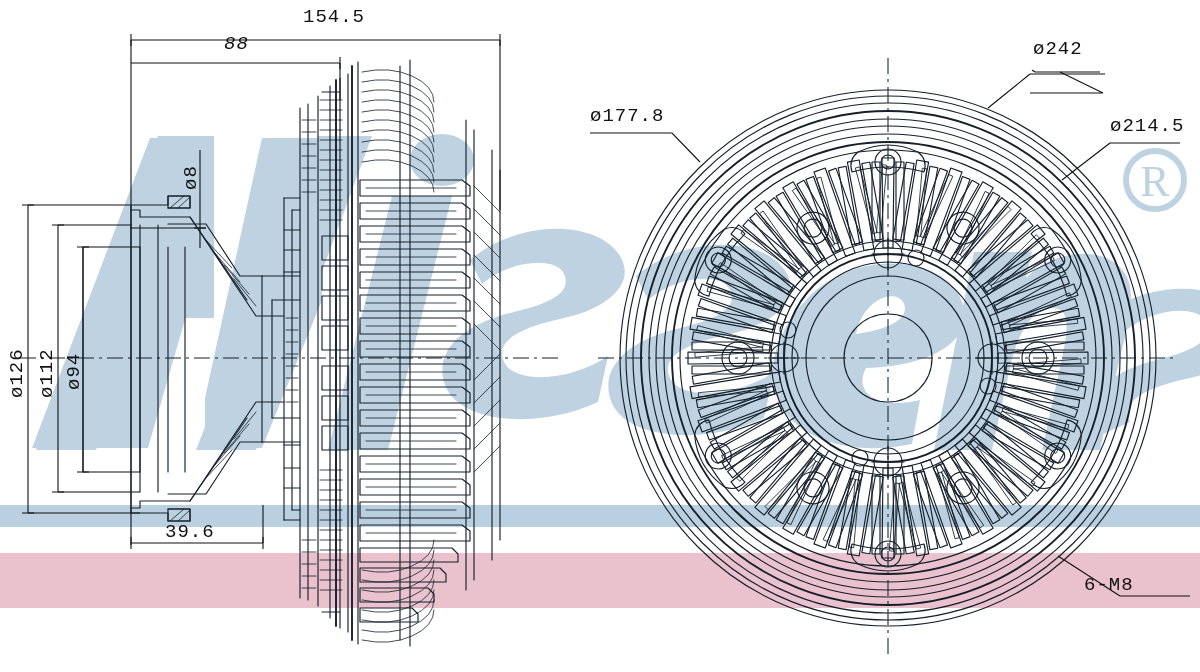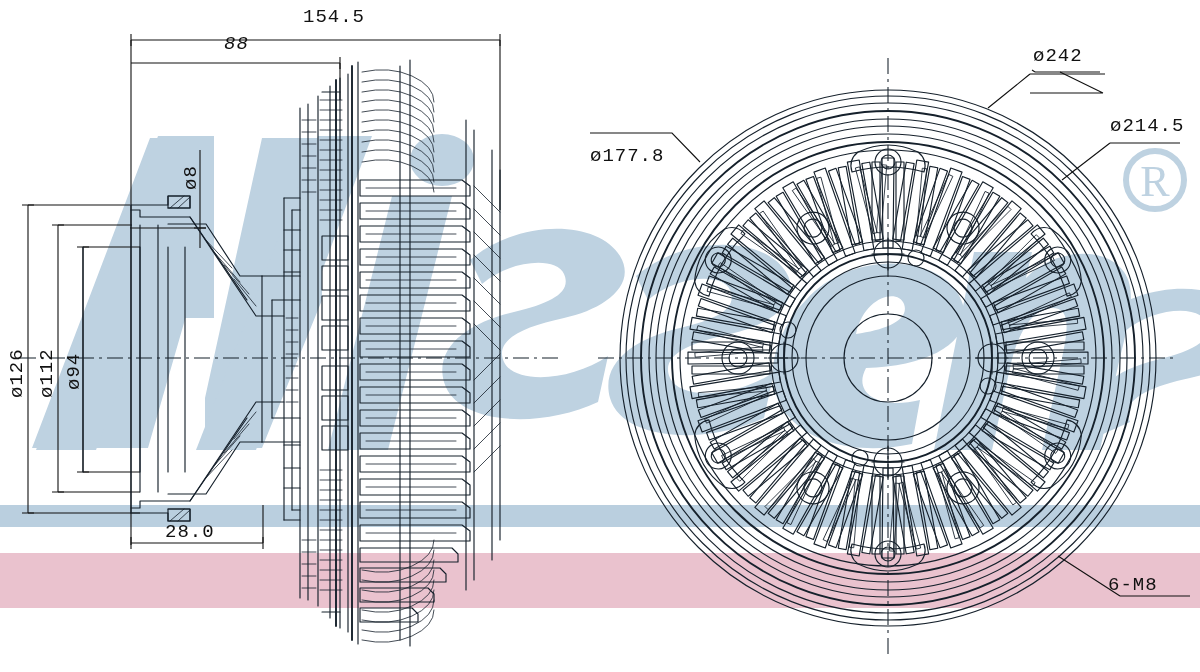--- a/index.html
+++ b/index.html
@@ -612,20 +612,20 @@
       <path class="dim" d="M1120 596 L1190 596 M1120 596 L1058 556"></path>
     </g>
   </svg>
 
   <div class="dimtxt" style="left:303px;top:6px;">154.5</div>
   <div class="dimtxt" style="left:224px;top:33px;font-style:italic;">88</div>
   <div class="dimtxt rot" style="left:180px;top:190px;">ø8</div>
   <div class="dimtxt rot" style="left:6px;top:398px;">ø126</div>
   <div class="dimtxt rot" style="left:36px;top:398px;">ø112</div>
   <div class="dimtxt rot" style="left:63px;top:390px;">ø94</div>
-  <div class="dimtxt" style="left:165px;top:521px;">28.0</div>
-
-  <div class="dimtxt" style="left:590px;top:105px;margin-top:40px;">ø177.8</div>
-  <div class="dimtxt" style="left:1033px;top:45px;">ø242</div>
+  <div class="dimtxt" style="left:165px;top:521px;">39.6</div>
+
+  <div class="dimtxt" style="left:590px;top:105px;">ø177.8</div>
+  <div class="dimtxt" style="left:1033px;top:38px;">ø242</div>
   <div class="dimtxt" style="left:1110px;top:115px;">ø214.5</div>
-  <div class="dimtxt" style="left:1108px;top:574px;">6-M8</div>
+  <div class="dimtxt" style="left:1084px;top:574px;">6-M8</div>
 
 </div>
 
 </body></html>

